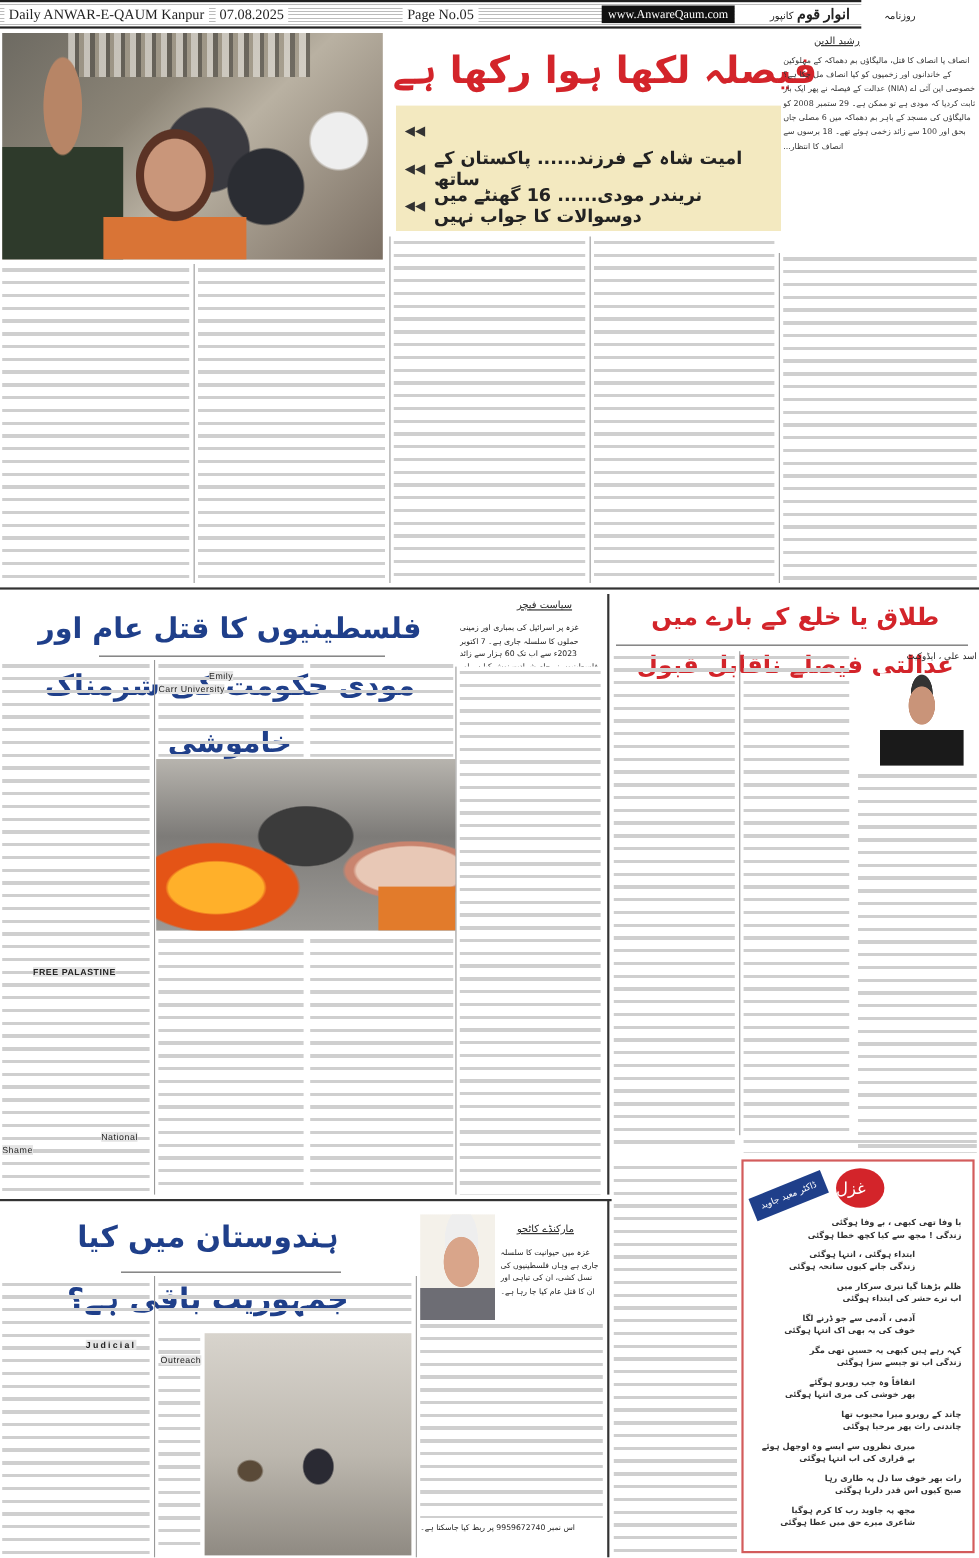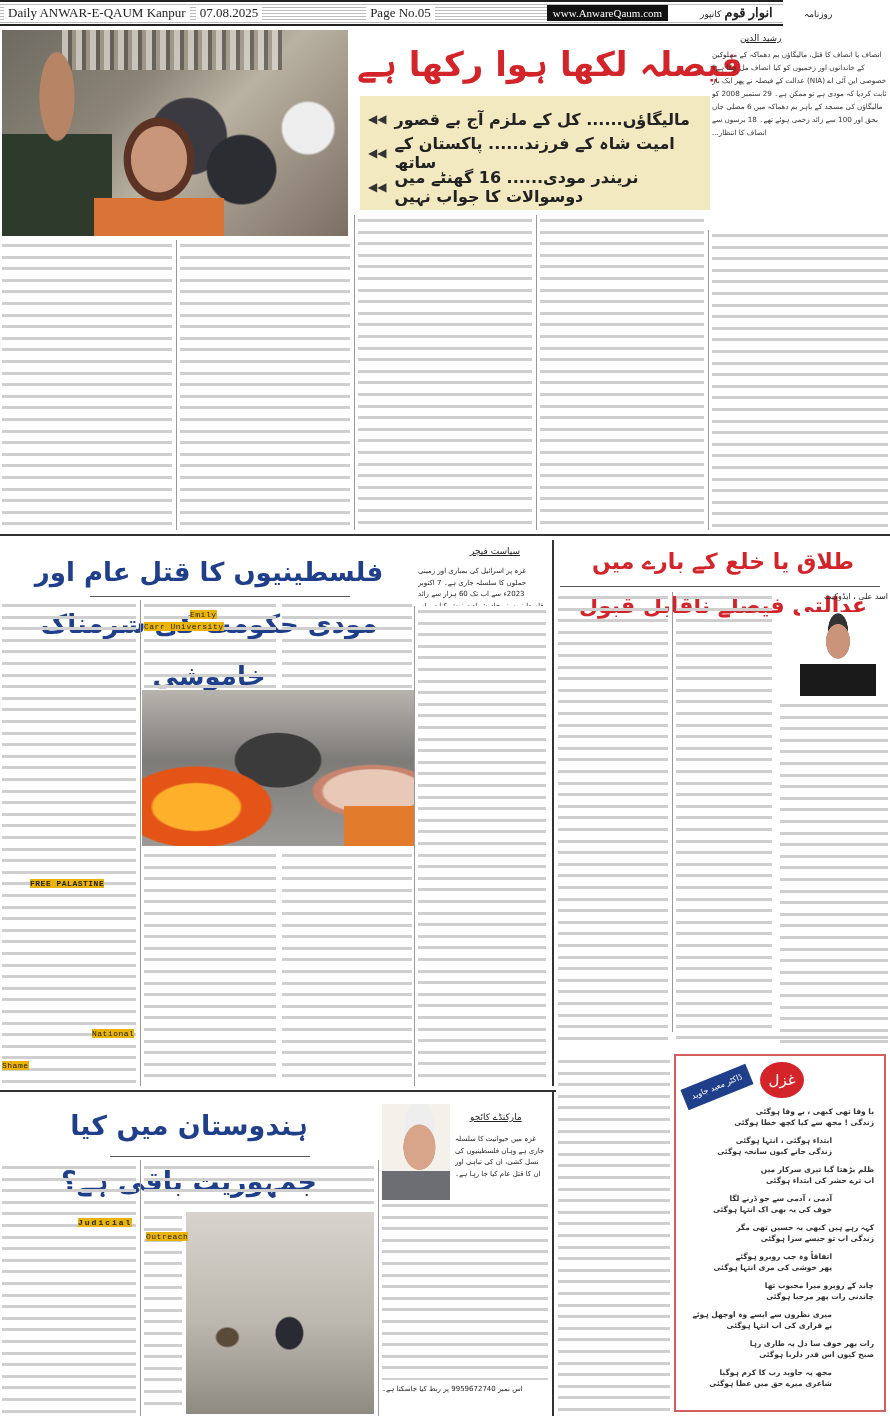--- a/index.html
+++ b/index.html
@@ -81,21 +81,21 @@
   
   .ghazal { position: absolute; left: 674px; top: 1054px; width: 212px; height: 358px; border: 2px solid #d35c5c; background: #fff; }
   .ghazal-badge { position: absolute; left: 84px; top: 6px; width: 44px; height: 36px; border-radius: 50%; background: #d3242a; color: #fff; font-size: 15px; text-align: center; line-height: 36px; }
   .ghazal-author { position: absolute; left: 6px; top: 20px; width: 70px; height: 22px; background: #1f3f8a; color: #fff; font-size: 8px; line-height: 22px; text-align: center; transform: rotate(-22deg); }
   .ghazal-lines { position: absolute; left: 10px; top: 50px; width: 194px; }
   .couplet { margin-bottom: 7px; font-weight: bold; }
   .couplet div { font-size: 7.5px; line-height: 11px; color: #333; direction: rtl; font-family: "DejaVu Sans", sans-serif; }
   .couplet:nth-child(even) div { text-align: right; padding-right: 48px; }
   .couplet:nth-child(odd) div { text-align: right; padding-right: 6px; }
 
-  .inline-en { position: absolute; font-family: Liberation Mono, monospace; font-size: 8px; background: #eab308; color: #222; letter-spacing: .5px; }
+  .inline-en { position: absolute; font-family: Liberation Sans, sans-serif; font-size: 8px; background: #e5e5e5; color: #222; letter-spacing: .5px; }
 </style>
 </head>
 <body>
 
 <div class="masthead">
   <span class="mh-cell mh-left">Daily ANWAR-E-QAUM Kanpur</span>
   <span class="mh-cell mh-date">07.08.2025</span>
   <span class="mh-cell mh-page">Page No.05</span>
   <span class="mh-cell mh-site">www.AnwareQaum.com</span>
   <span class="mh-cell mh-logo">
@@ -111,21 +111,20 @@
     <div class="man"></div>
     <div class="woman"></div>
 </div>
 <div class="lead-byline urdu">رشید الدین</div>
 <div class="lead-head urdu" style="text-align:center;direction:rtl;">فیصلہ لکھا ہوا رکھا ہے پہلے سے خلاف</div>
 <div class="lead-intro urdu">انصاف یا انصاف کا قتل، مالیگاؤں بم دھماکہ کے مہلوکین کے خاندانوں اور زخمیوں کو کیا انصاف مل چکا ہے؟ خصوصی این آئی اے (NIA) عدالت کے فیصلہ نے پھر ایک بار ثابت کردیا کہ مودی ہے تو ممکن ہے۔ 29 ستمبر 2008 کو مالیگاؤں کی مسجد کے باہر بم دھماکہ میں 6 مصلی جاں بحق اور 100 سے زائد زخمی ہوئے تھے۔ 18 برسوں سے انصاف کا انتظار...</div>
 
 <div class="bullets">
   <div class="bullet urdu">
     <span class="arr">◀◀</span>
-    <span>مالیگاؤں...... کل کے ملزم آج بے قصور</span>
   </div>
   <div class="bullet urdu">
     <span class="arr">◀◀</span>
     <span>امیت شاہ کے فرزند...... پاکستان کے ساتھ</span>
   </div>
   <div class="bullet urdu">
     <span class="arr">◀◀</span>
     <span>نریندر مودی...... 16 گھنٹے میں دوسوالات کا جواب نہیں</span>
   </div>
 </div>
@@ -157,21 +156,21 @@
 <div class="photo gaza-fire" style="left:142px;top:690px;width:272px;height:156px;">
     <div class="orange"></div>
   </div>
 
 <div class="col" style="left:282px;top:850px;width:130px;height:236px;"></div>
 <div class="col" style="left:144px;top:850px;width:132px;height:236px;"></div>
 <div class="vsep" style="left:140px;top:600px;height:486px;"></div>
 <div class="col" style="left:2px;top:600px;width:134px;height:486px;"></div>
 <div class="inline-en" style="left:30px;top:879px;font-weight:bold;">FREE PALASTINE</div>
 <div class="inline-en" style="left:92px;top:1029px;">National</div>
-<div class="inline-en" style="left:2px;top:1041px;margin-top:20px;">Shame</div>
+<div class="inline-en" style="left:2px;top:1041px;">Shame</div>
 
 <div class="vsep" style="left:552px;top:540px;height:546px;background:#333;width:2px;"></div>
 
 <div class="h-red urdu" style="left:558px;top:540px;width:330px;height:44px;font-size:22px;line-height:44px;text-align:center;">طلاق یا خلع کے بارے میں عدالتی فیصلے ناقابل قبول</div>
 <div class="hsep" style="left:560px;top:586px;width:320px;height:1px;background:#555;"></div>
 <div class="small-text urdu" style="left:824px;top:592px;width:106px;font-size:8px;">محمد اسد علی ، ایڈوکیٹ</div>
 <div class="photo advocate" style="left:800px;top:612px;width:76px;height:84px;"></div>
 
 <div class="col" style="left:676px;top:592px;width:96px;height:440px;"></div>
 <div class="vsep" style="left:672px;top:592px;height:440px;"></div>
@@ -195,21 +194,21 @@
 <div class="vsep" style="left:140px;top:1160px;height:256px;"></div>
 <div class="col" style="left:2px;top:1162px;width:134px;height:252px;"></div>
 <div class="inline-en" style="left:78px;top:1218px;letter-spacing:2px;font-weight:bold;">Judicial</div>
 <div class="inline-en" style="left:146px;top:1232px;">Outreach</div>
 
 <div class="small-text urdu" style="left:382px;top:1384px;width:166px;font-size:7px;line-height:11px;">اس نمبر 9959672740 پر ربط کیا جاسکتا ہے۔</div>
 <div class="vsep" style="left:552px;top:1090px;height:326px;background:#333;width:2px;"></div>
 <div class="col" style="left:558px;top:1056px;width:112px;height:356px;"></div>
 
 <div class="ghazal">
-  <div class="ghazal-badge urdu" style="text-align:center;">غزل</div>
+  <div class="ghazal-badge urdu" style="text-align:left;">غزل</div>
   <div class="ghazal-author urdu" style="text-align:center;">ڈاکٹر معید جاوید</div>
   <div class="ghazal-lines">
     <div class="couplet">
         <div>با وفا تھی کبھی ، بے وفا ہوگئی</div>
         <div>زندگی ! مجھ سے کیا کچھ خطا ہوگئی</div>
       </div>
     <div class="couplet">
         <div>ابتداء ہوگئی ، انتہا ہوگئی</div>
         <div>زندگی جانے کیوں سانحہ ہوگئی</div>
       </div>

